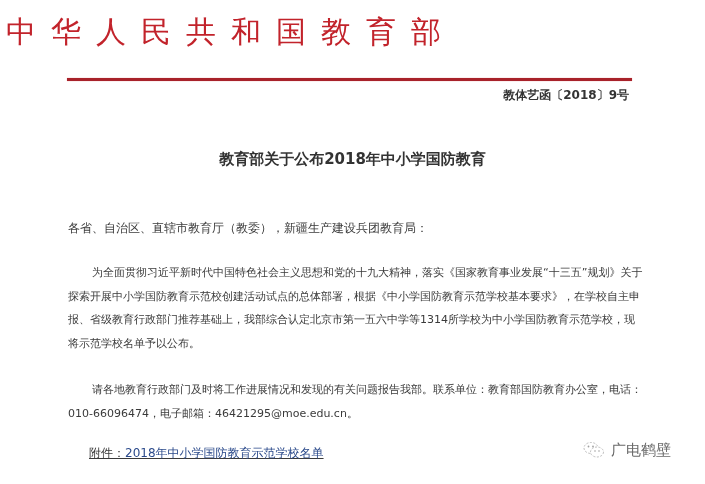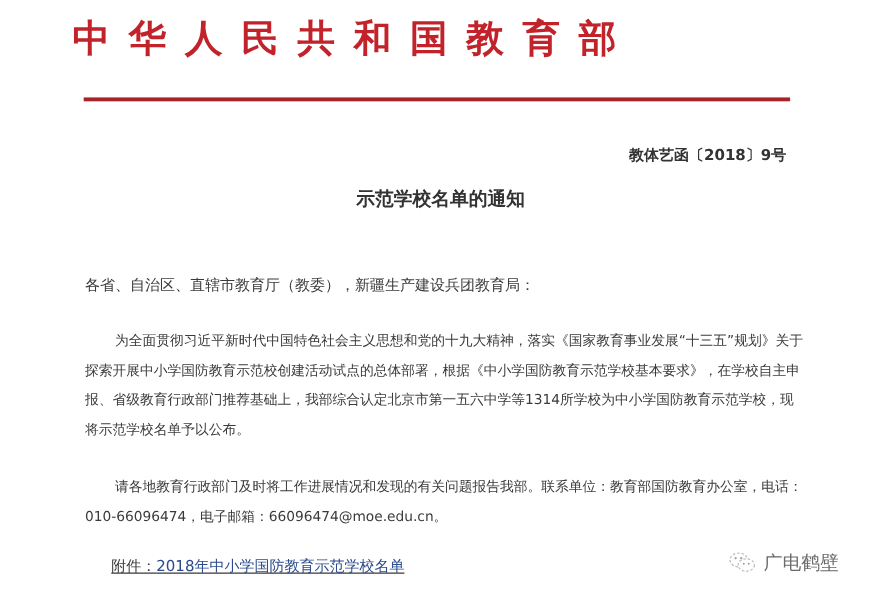--- a/index.html
+++ b/index.html
@@ -13,43 +13,43 @@
       position: relative;
       overflow: hidden;
       font-family: "DejaVu Sans", "Liberation Sans", sans-serif;
       color: #3a3a3a;
     }
     .masthead {
       position: absolute;
       left: 0;
       top: 14px;
       width: 560px;
-      text-align: center;
+      text-align: left;
       font-family: "DejaVu Serif", "Liberation Serif", serif;
       font-size: 30px;
       letter-spacing: 15px;
       color: #c2232b;
-      font-weight: bold;
+      font-weight: normal;
       line-height: 36px;
       padding-left: 6px;
       box-sizing: border-box;
     }
     .red-rule {
       position: absolute;
       left: 67px;
       top: 78px;
       width: 565px;
       height: 3px;
       background: #a8222a;
       box-shadow: 0 0 1px #e06a6a;
     }
     .doc-number {
       position: absolute;
       right: 76px;
-      top: 116px;
+      top: 87px;
       font-size: 12px;
       font-weight: bold;
       color: #333333;
       line-height: 16px;
     }
     .doc-title {
       position: absolute;
       left: 0;
       top: 148px;
       width: 705px;
@@ -113,28 +113,28 @@
 </head>
 <body>
 
 <div class="masthead">中华人民共和国教育部</div>
 
 <div class="red-rule"></div>
 
 <div class="doc-number">教体艺函〔2018〕9号</div>
 
 <div class="doc-title">
-  <div>示范学校名单的通知</div>
+  <div>教育部关于公布2018年中小学国防教育</div>
 </div>
 
 <div class="salutation">各省、自治区、直辖市教育厅（教委），新疆生产建设兵团教育局：</div>
 
 <div class="body-para para-1">为全面贯彻习近平新时代中国特色社会主义思想和党的十九大精神，落实《国家教育事业发展“十三五”规划》关于探索开展中小学国防教育示范校创建活动试点的总体部署，根据《中小学国防教育示范学校基本要求》，在学校自主申报、省级教育行政部门推荐基础上，我部综合认定北京市第一五六中学等1314所学校为中小学国防教育示范学校，现将示范学校名单予以公布。</div>
 
-<div class="body-para para-2">请各地教育行政部门及时将工作进展情况和发现的有关问题报告我部。联系单位：教育部国防教育办公室，电话：010-66096474，电子邮箱：66096474@moe.edu.cn。</div>
+<div class="body-para para-2">请各地教育行政部门及时将工作进展情况和发现的有关问题报告我部。联系单位：教育部国防教育办公室，电话：010-66096474，电子邮箱：46421295@moe.edu.cn。</div>
 
 <div class="attachment">
   <span>附件：</span><a class="attachment-link">2018年中小学国防教育示范学校名单</a>
 </div>
 
 <div class="watermark">
   <span>
     <svg width="22" height="18" viewBox="0 0 22 18">
       <ellipse cx="8" cy="7" rx="7" ry="5.5" fill="none" stroke="#bdbdbd" stroke-width="1" stroke-dasharray="2 1.5"></ellipse>
       <ellipse cx="14" cy="11" rx="6.5" ry="5" fill="#ffffff" stroke="#bdbdbd" stroke-width="1" stroke-dasharray="2 1.5"></ellipse>

